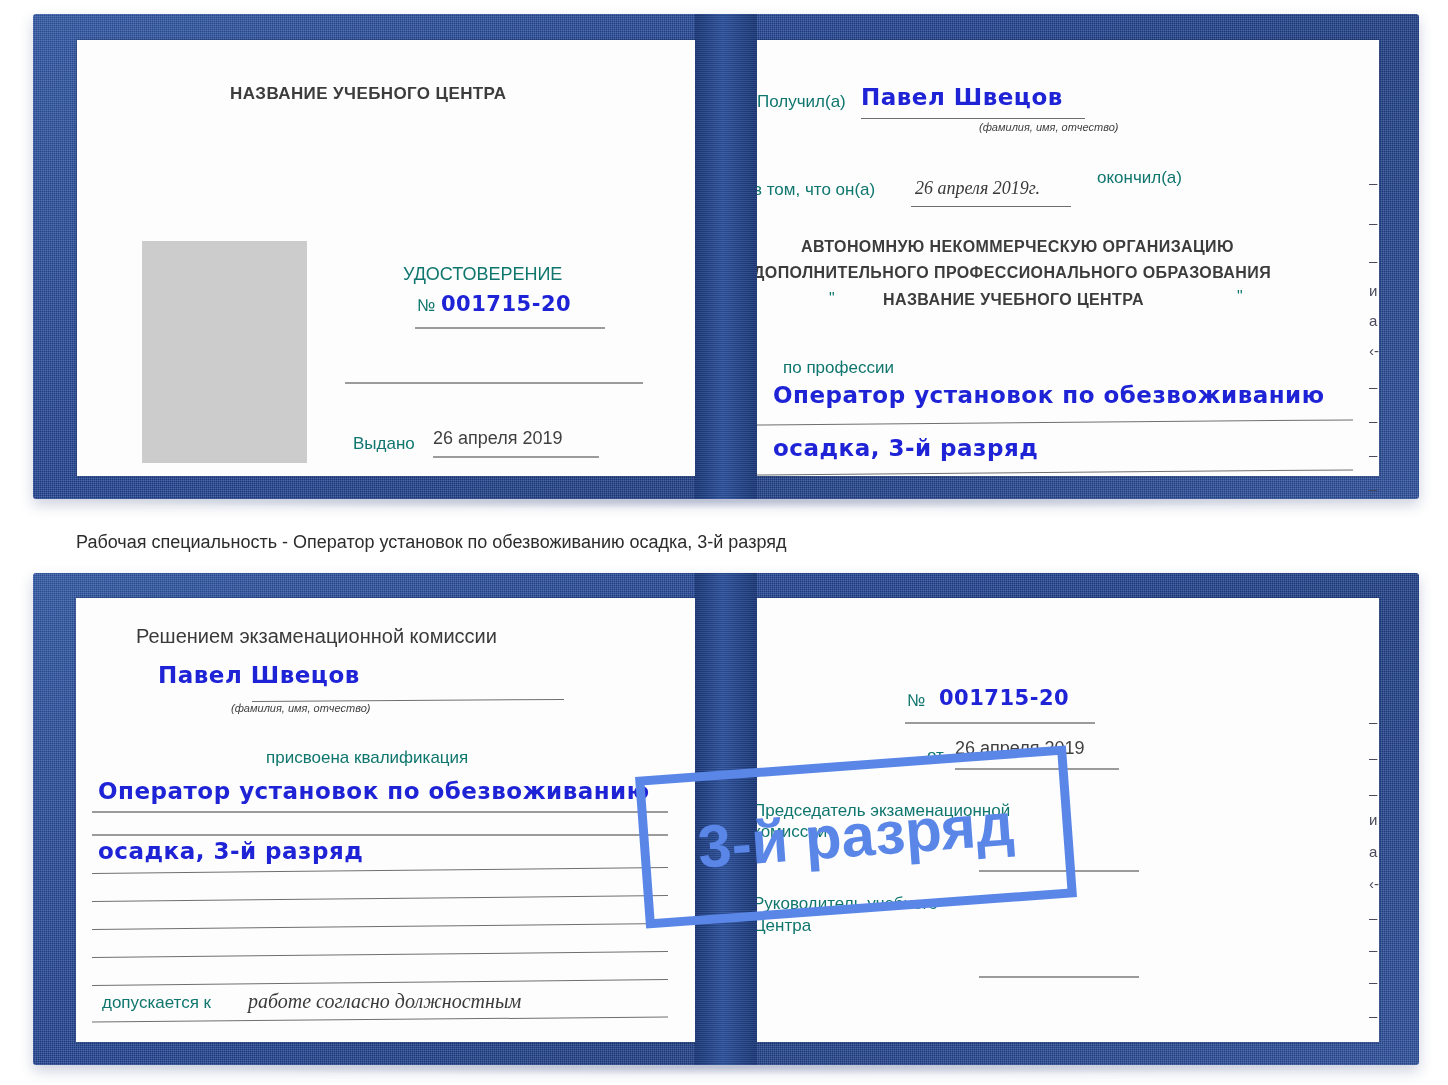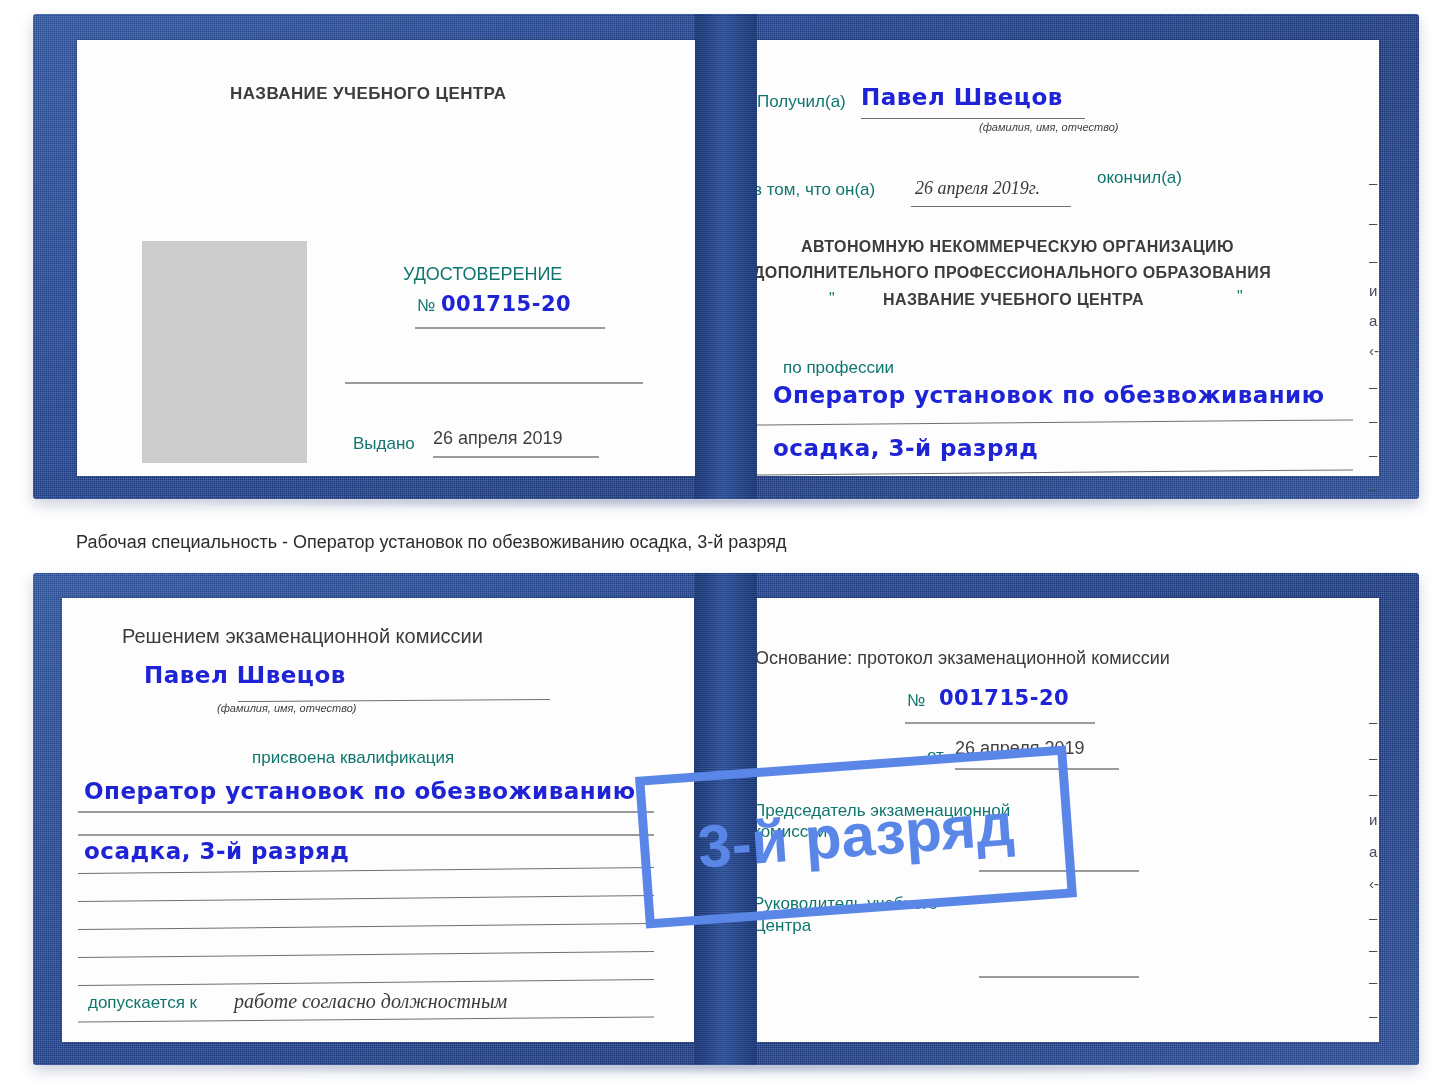--- a/index.html
+++ b/index.html
@@ -141,21 +141,21 @@
     <div class="edgefrag" style="top:272px;">–</div>
     <div class="edgefrag" style="top:306px;">–</div>
   </div>
 </div>
 
 <div class="caption" style="left:76px;top:532px;">Рабочая специальность - Оператор установок по обезвоживанию осадка, 3-й разряд</div>
 
 <div class="book" style="left:33px;top:573px;width:1386px;height:492px;">
   <div class="spine"></div>
 
-  <div class="page left" style="left:29px;top:25px;width:632px;height:444px;">
+  <div class="page left" style="left:43px;top:25px;width:632px;height:444px;">
     <div class="page-inner">
       <div class="t" style="left:60px;top:27px;font-size:20px;color:#3a3a3a;">Решением экзаменационной комиссии</div>
 
       <div class="t hand" style="left:82px;top:64px;font-size:23px;">Павел Швецов</div>
       <div class="rule thin" style="left:176px;top:102px;width:312px;transform:rotate(-0.4deg);"></div>
       <div class="t tiny" style="left:155px;top:104px;">(фамилия, имя, отчество)</div>
 
       <div class="t lbl" style="left:190px;top:150px;font-size:17px;">присвоена квалификация</div>
 
       <div class="t hand" style="left:22px;top:180px;font-size:23px;">Оператор установок по обезвоживанию</div>
@@ -171,21 +171,20 @@
 
       <div class="t lbl" style="left:26px;top:395px;font-size:17px;">допускается к</div>
       <div class="t ital" style="left:172px;top:392px;font-size:20px;">работе согласно должностным</div>
       <div class="rule thin" style="left:16px;top:421px;width:576px;transform:rotate(-0.5deg);"></div>
 
     </div>
   </div>
 
   <div class="page right" style="right:40px;top:25px;width:640px;height:444px;">
     <div class="page-inner">
-      <div class="t" style="left:16px;top:50px;font-size:18px;color:#3a3a3a;">Основание: протокол экзаменационной комиссии</div>
 
       <div class="t lbl" style="left:168px;top:93px;font-size:17px;">№</div>
       <div class="t hand" style="left:200px;top:88px;font-size:21px;">001715-20</div>
       <div class="rule" style="left:166px;top:124px;width:190px;"></div>
 
       <div class="t lbl" style="left:188px;top:148px;font-size:17px;">от</div>
       <div class="t typed" style="left:216px;top:140px;font-size:18px;">26 апреля 2019</div>
       <div class="rule" style="left:216px;top:170px;width:164px;"></div>
 
       <div class="t lbl" style="left:14px;top:203px;font-size:17px;">Председатель экзаменационной</div>

